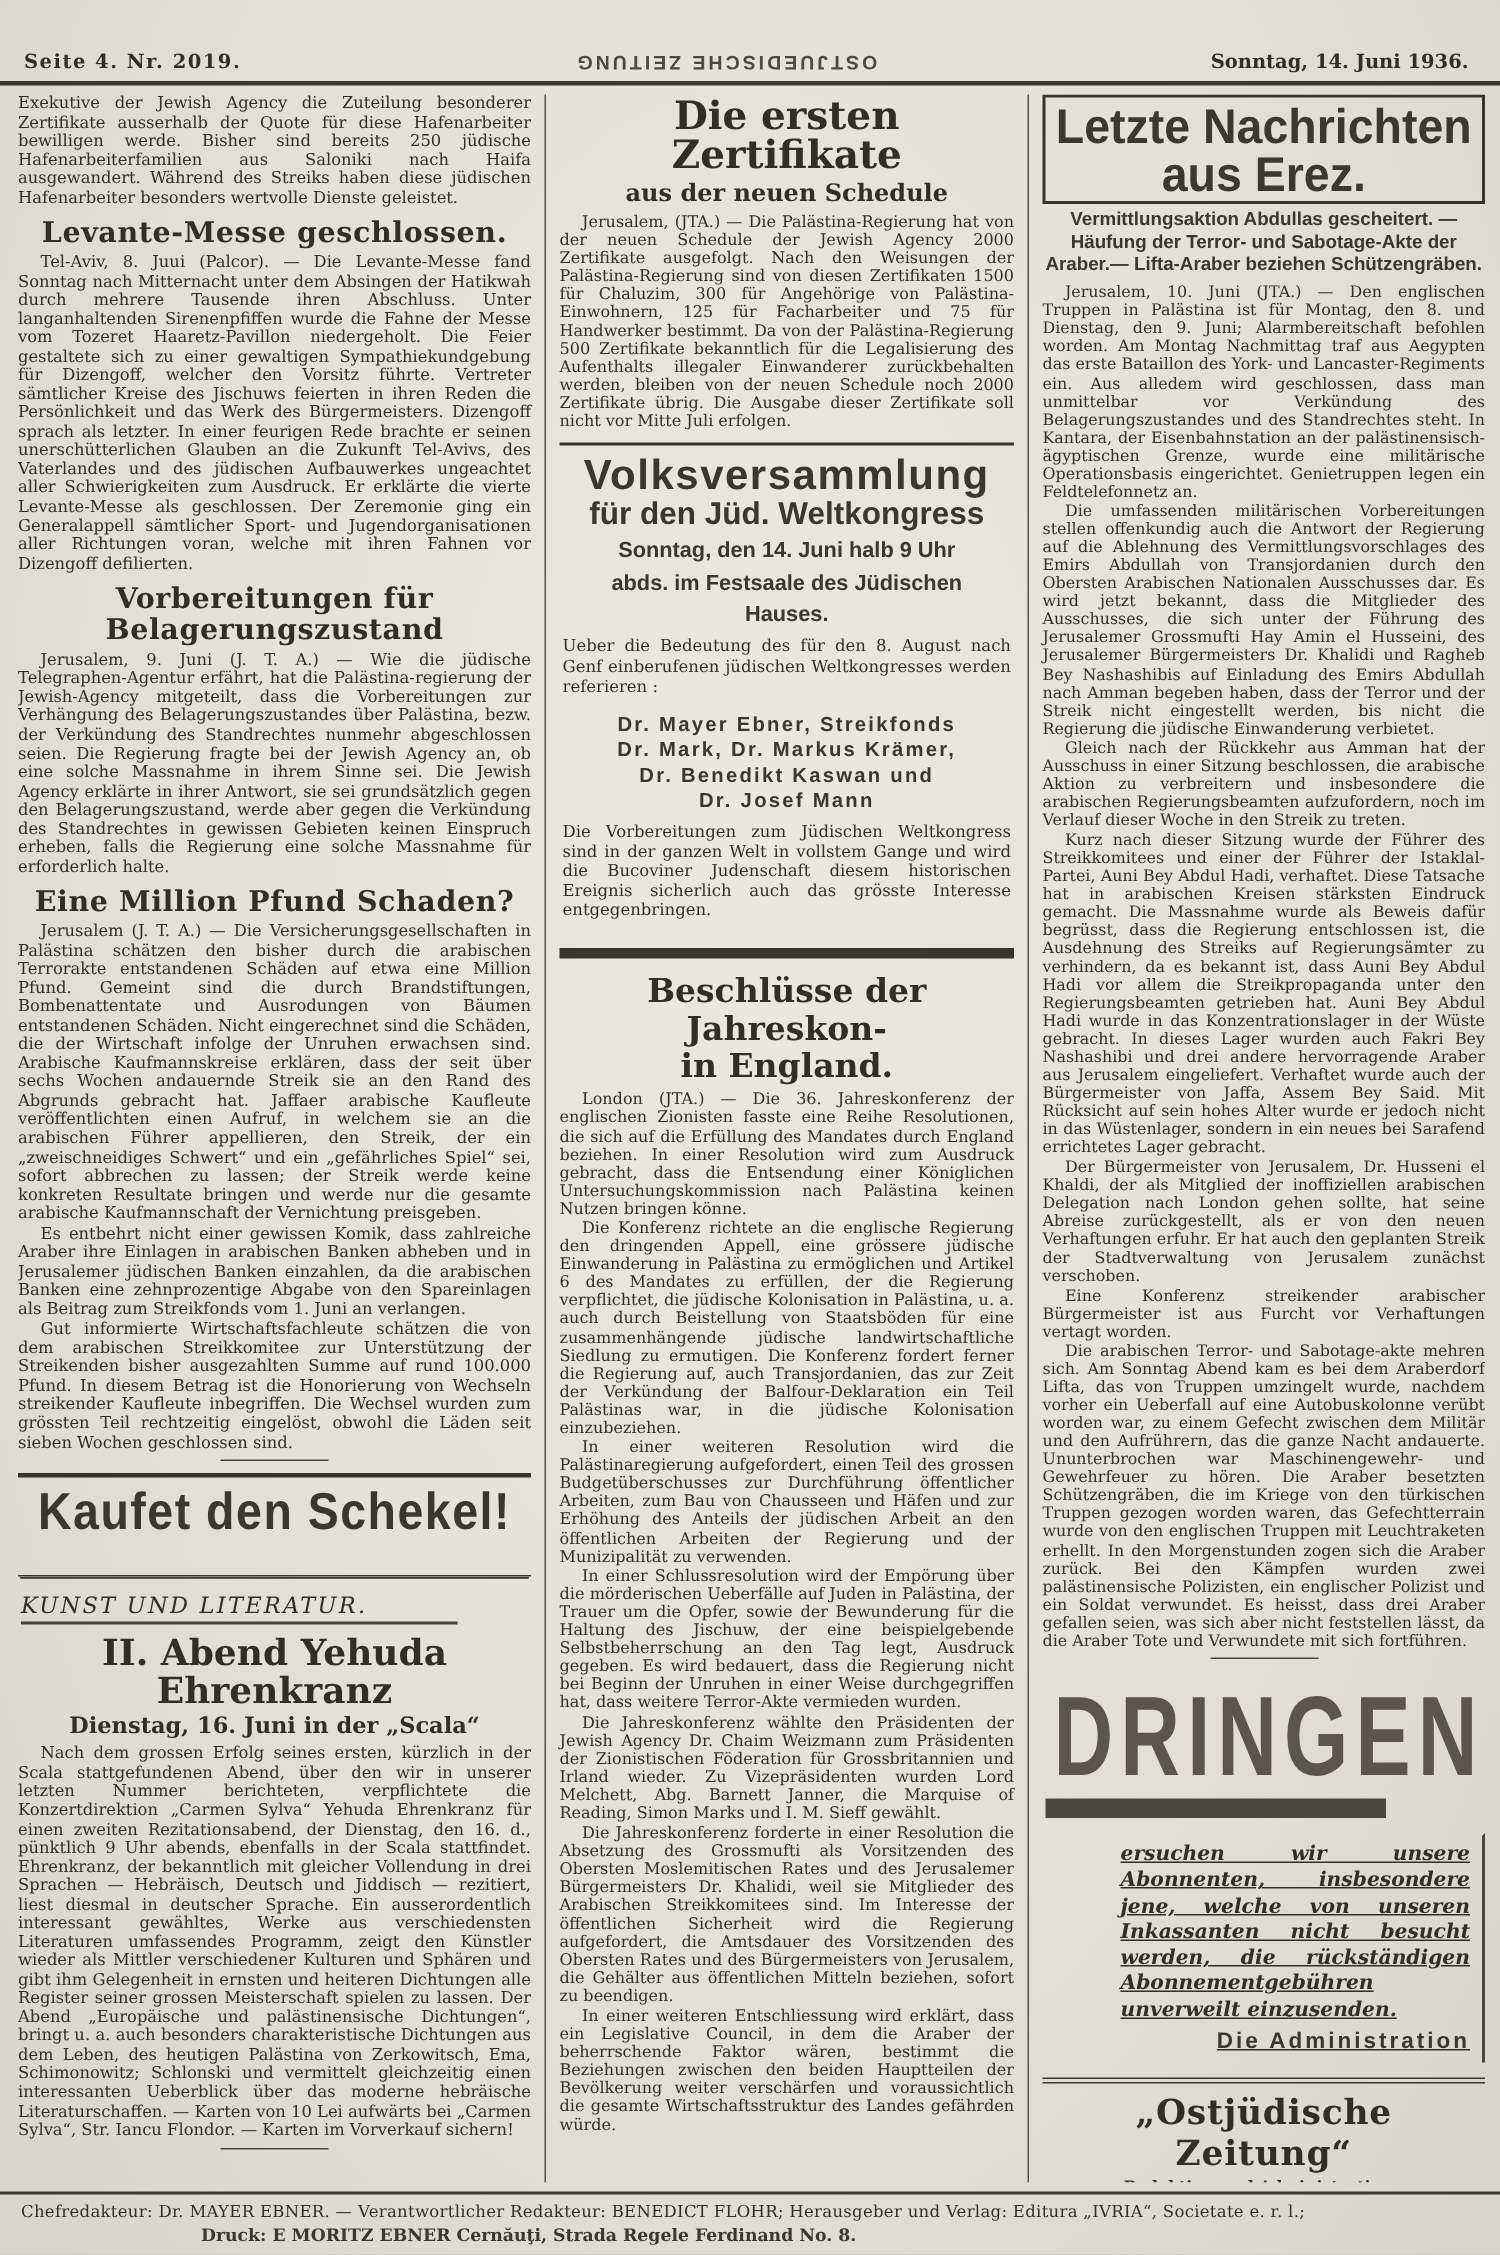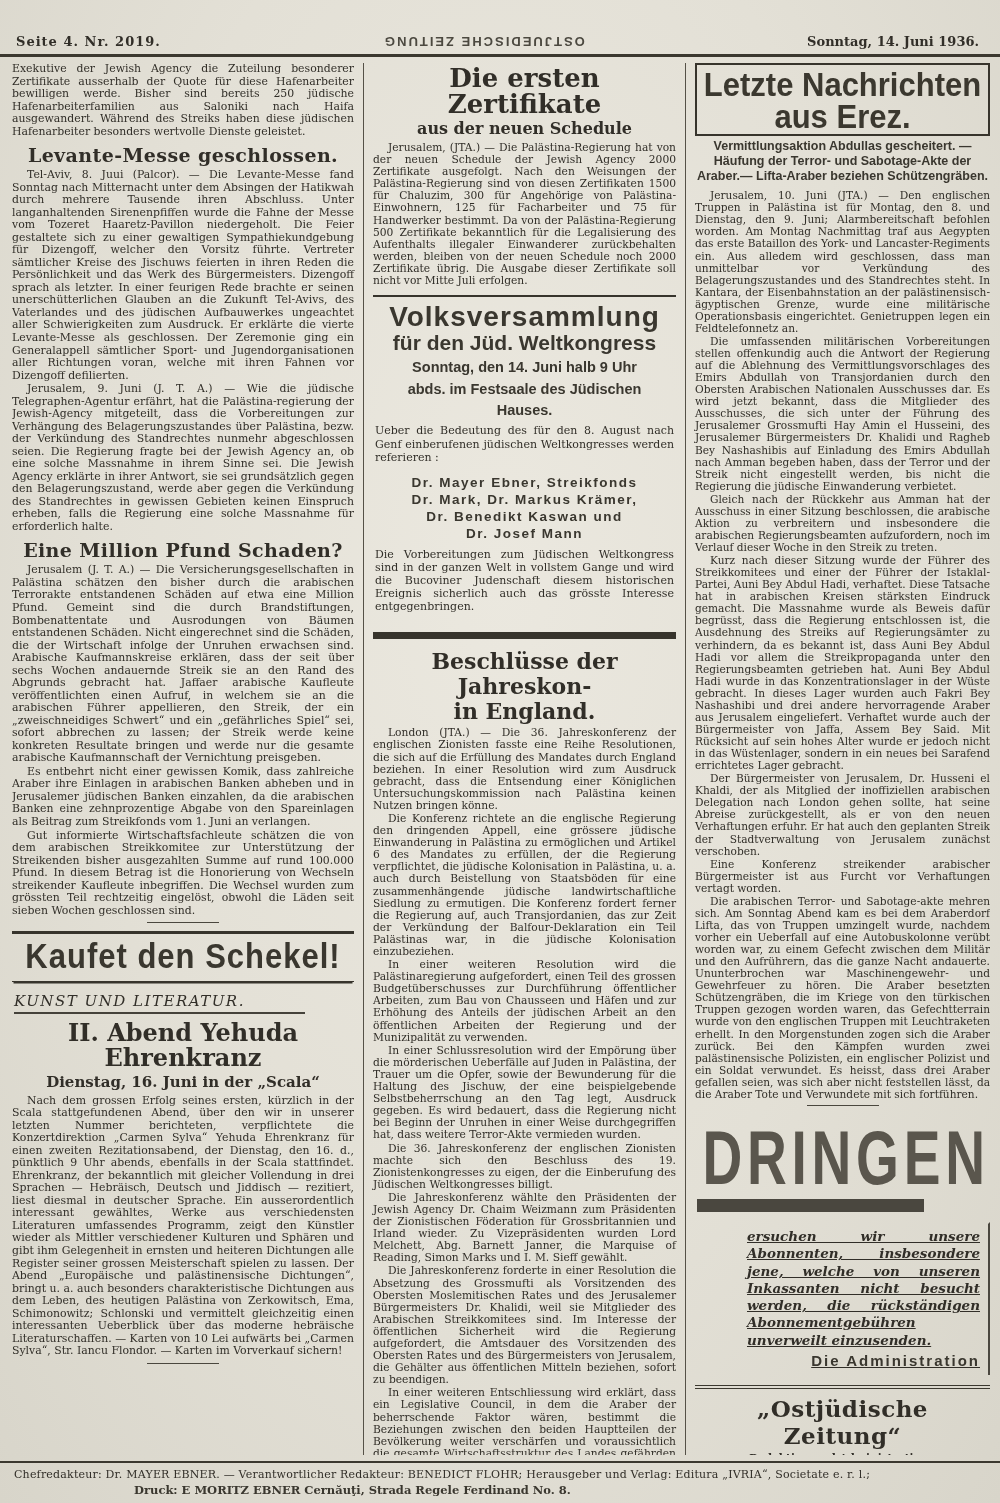--- a/index.html
+++ b/index.html
@@ -29,21 +29,21 @@
   .col-right{flex:1;padding-left:9px;}
   .p{font-size:10.9px;line-height:1.15;text-align:justify;text-indent:15px;margin:0 0 1px 0;}
   .p.noindent{text-indent:0;}
   .col-mid .p{font-size:10.7px;line-height:1.13;}
   .col-right .p{font-size:10.6px;line-height:1.14;}
   .sep{width:72px;border:0;border-top:1.5px solid #4a473e;margin:5px auto 4px auto;}
   .headline{font-weight:bold;text-align:center;letter-spacing:.4px;margin:7px 0 3px 0;line-height:1.1;}
   .hl-19{font-size:19px;}
   
   .schekel-box{margin-top:8px;border-top:3px solid #37342c;border-bottom:1px solid #37342c;
-    box-shadow:0 3px 0 -1.5px #37342c;padding:5px 0 6px 0;text-align:center;}
+    box-shadow:0 3px 0 -1.5px #37342c;padding:5px 0 24px 0;text-align:center;}
   .schekel-text{font-family:"Liberation Sans","DejaVu Sans",sans-serif;font-weight:bold;
     font-size:31px;letter-spacing:1px;color:#3a372f;display:inline-block;transform:scaleY(1.12);}
   .kunst{font-style:italic;font-size:15px;letter-spacing:1.5px;margin:10px 0 2px 2px;
     border-bottom:2px solid #45423a;display:inline-block;padding:0 60px 2px 0;}
   .ehren-title{font-size:24px;font-weight:bold;text-align:center;margin:4px 0 0 0;line-height:1.05;}
   .ehren-sub{font-size:15px;font-weight:bold;text-align:center;margin:2px 0 4px 0;}
   
   .zert-title{font-size:26px;font-weight:bold;text-align:center;margin:2px 0 0 0;line-height:1.0;}
   .zert-sub{font-size:16px;font-weight:bold;text-align:center;margin:2px 0 4px 0;}
   .volks-box{margin-top:8px;border-top:2px solid #37342c;border-bottom:7px solid #37342c;
@@ -93,20 +93,21 @@
   </div>
 
   <div class="columns">
 
     <div class="col col-left">
       <p class="p noindent">Exekutive der Jewish Agency die Zuteilung besonderer Zertifikate ausserhalb der Quote für diese Hafenarbeiter bewilligen werde. Bisher sind bereits 250 jüdische Hafenarbeiterfamilien aus Saloniki nach Haifa ausgewandert. Während des Streiks haben diese jüdischen Hafenarbeiter besonders wertvolle Dienste geleistet.</p>
 
       <div class="headline hl-19">Levante-Messe geschlossen.</div>
       <p class="p">Tel-Aviv, 8. Juui (Palcor). — Die Levante-Messe fand Sonntag nach Mitternacht unter dem Absingen der Hatikwah durch mehrere Tausende ihren Abschluss. Unter langanhaltenden Sirenenpfiffen wurde die Fahne der Messe vom Tozeret Haaretz-Pavillon niedergeholt. Die Feier gestaltete sich zu einer gewaltigen Sympathiekundgebung für Dizengoff, welcher den Vorsitz führte. Vertreter sämtlicher Kreise des Jischuws feierten in ihren Reden die Persönlichkeit und das Werk des Bürgermeisters. Dizengoff sprach als letzter. In einer feurigen Rede brachte er seinen unerschütterlichen Glauben an die Zukunft Tel-Avivs, des Vaterlandes und des jüdischen Aufbauwerkes ungeachtet aller Schwierigkeiten zum Ausdruck. Er erklärte die vierte Levante-Messe als geschlossen. Der Zeremonie ging ein Generalappell sämtlicher Sport- und Jugendorganisationen aller Richtungen voran, welche mit ihren Fahnen vor Dizengoff defilierten.</p>
 
+      <div class="headline hl-19">Vorbereitungen für Belagerungszustand</div>
       <p class="p">Jerusalem, 9. Juni (J. T. A.) — Wie die jüdische Telegraphen-Agentur erfährt, hat die Palästina-regierung der Jewish-Agency mitgeteilt, dass die Vorbereitungen zur Verhängung des Belagerungszustandes über Palästina, bezw. der Verkündung des Standrechtes nunmehr abgeschlossen seien. Die Regierung fragte bei der Jewish Agency an, ob eine solche Massnahme in ihrem Sinne sei. Die Jewish Agency erklärte in ihrer Antwort, sie sei grundsätzlich gegen den Belagerungszustand, werde aber gegen die Verkündung des Standrechtes in gewissen Gebieten keinen Einspruch erheben, falls die Regierung eine solche Massnahme für erforderlich halte.</p>
 
       <div class="headline hl-19">Eine Million Pfund Schaden?</div>
       <p class="p">Jerusalem (J. T. A.) — Die Versicherungsgesellschaften in Palästina schätzen den bisher durch die arabischen Terrorakte entstandenen Schäden auf etwa eine Million Pfund. Gemeint sind die durch Brandstiftungen, Bombenattentate und Ausrodungen von Bäumen entstandenen Schäden. Nicht eingerechnet sind die Schäden, die der Wirtschaft infolge der Unruhen erwachsen sind. Arabische Kaufmannskreise erklären, dass der seit über sechs Wochen andauernde Streik sie an den Rand des Abgrunds gebracht hat. Jaffaer arabische Kaufleute veröffentlichten einen Aufruf, in welchem sie an die arabischen Führer appellieren, den Streik, der ein „zweischneidiges Schwert“ und ein „gefährliches Spiel“ sei, sofort abbrechen zu lassen; der Streik werde keine konkreten Resultate bringen und werde nur die gesamte arabische Kaufmannschaft der Vernichtung preisgeben.</p>
       <p class="p">Es entbehrt nicht einer gewissen Komik, dass zahlreiche Araber ihre Einlagen in arabischen Banken abheben und in Jerusalemer jüdischen Banken einzahlen, da die arabischen Banken eine zehnprozentige Abgabe von den Spareinlagen als Beitrag zum Streikfonds vom 1. Juni an verlangen.</p>
       <p class="p">Gut informierte Wirtschaftsfachleute schätzen die von dem arabischen Streikkomitee zur Unterstützung der Streikenden bisher ausgezahlten Summe auf rund 100.000 Pfund. In diesem Betrag ist die Honorierung von Wechseln streikender Kaufleute inbegriffen. Die Wechsel wurden zum grössten Teil rechtzeitig eingelöst, obwohl die Läden seit sieben Wochen geschlossen sind.</p>
       <hr class="sep">
 
       <div class="schekel-box">
         <span class="schekel-text">Kaufet den Schekel!</span>
@@ -140,21 +141,20 @@
       </div>
 
       <div class="besch-title">
         <div>Beschlüsse der Jahreskon-</div>
         <div>in England.</div>
       </div>
       <p class="p">London (JTA.) — Die 36. Jahreskonferenz der englischen Zionisten fasste eine Reihe Resolutionen, die sich auf die Erfüllung des Mandates durch England beziehen. In einer Resolution wird zum Ausdruck gebracht, dass die Entsendung einer Königlichen Untersuchungskommission nach Palästina keinen Nutzen bringen könne.</p>
       <p class="p">Die Konferenz richtete an die englische Regierung den dringenden Appell, eine grössere jüdische Einwanderung in Palästina zu ermöglichen und Artikel 6 des Mandates zu erfüllen, der die Regierung verpflichtet, die jüdische Kolonisation in Palästina, u. a. auch durch Beistellung von Staatsböden für eine zusammenhängende jüdische landwirtschaftliche Siedlung zu ermutigen. Die Konferenz fordert ferner die Regierung auf, auch Transjordanien, das zur Zeit der Verkündung der Balfour-Deklaration ein Teil Palästinas war, in die jüdische Kolonisation einzubeziehen.</p>
       <p class="p">In einer weiteren Resolution wird die Palästinaregierung aufgefordert, einen Teil des grossen Budgetüberschusses zur Durchführung öffentlicher Arbeiten, zum Bau von Chausseen und Häfen und zur Erhöhung des Anteils der jüdischen Arbeit an den öffentlichen Arbeiten der Regierung und der Munizipalität zu verwenden.</p>
       <p class="p">In einer Schlussresolution wird der Empörung über die mörderischen Ueberfälle auf Juden in Palästina, der Trauer um die Opfer, sowie der Bewunderung für die Haltung des Jischuw, der eine beispielgebende Selbstbeherrschung an den Tag legt, Ausdruck gegeben. Es wird bedauert, dass die Regierung nicht bei Beginn der Unruhen in einer Weise durchgegriffen hat, dass weitere Terror-Akte vermieden wurden.</p>
-      <p class="p">Die 36. Jahreskonferenz der englischen Zionisten machte sich den Beschluss des 19. Zionistenkongresses zu eigen, der die Einberufung des Jüdischen Weltkongresses billigt.</p>
       <p class="p">Die Jahreskonferenz wählte den Präsidenten der Jewish Agency Dr. Chaim Weizmann zum Präsidenten der Zionistischen Föderation für Grossbritannien und Irland wieder. Zu Vizepräsidenten wurden Lord Melchett, Abg. Barnett Janner, die Marquise of Reading, Simon Marks und I. M. Sieff gewählt.</p>
       <p class="p">Die Jahreskonferenz forderte in einer Resolution die Absetzung des Grossmufti als Vorsitzenden des Obersten Moslemitischen Rates und des Jerusalemer Bürgermeisters Dr. Khalidi, weil sie Mitglieder des Arabischen Streikkomitees sind. Im Interesse der öffentlichen Sicherheit wird die Regierung aufgefordert, die Amtsdauer des Vorsitzenden des Obersten Rates und des Bürgermeisters von Jerusalem, die Gehälter aus öffentlichen Mitteln beziehen, sofort zu beendigen.</p>
       <p class="p">In einer weiteren Entschliessung wird erklärt, dass ein Legislative Council, in dem die Araber der beherrschende Faktor wären, bestimmt die Beziehungen zwischen den beiden Hauptteilen der Bevölkerung weiter verschärfen und voraussichtlich die gesamte Wirtschaftsstruktur des Landes gefährden würde.</p>
 
     </div>
 
     <div class="col col-right">
       <div class="letzte-box">
         <div class="letzte-t">Letzte Nachrichten</div>
         <div class="letzte-t">aus Erez.</div>

